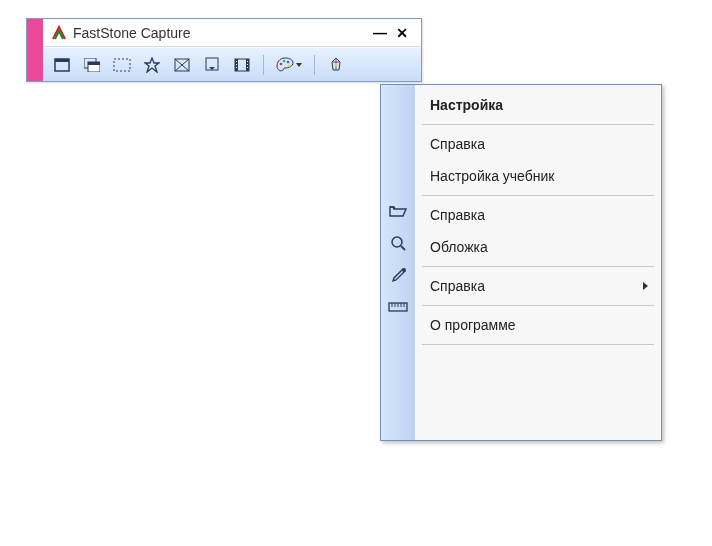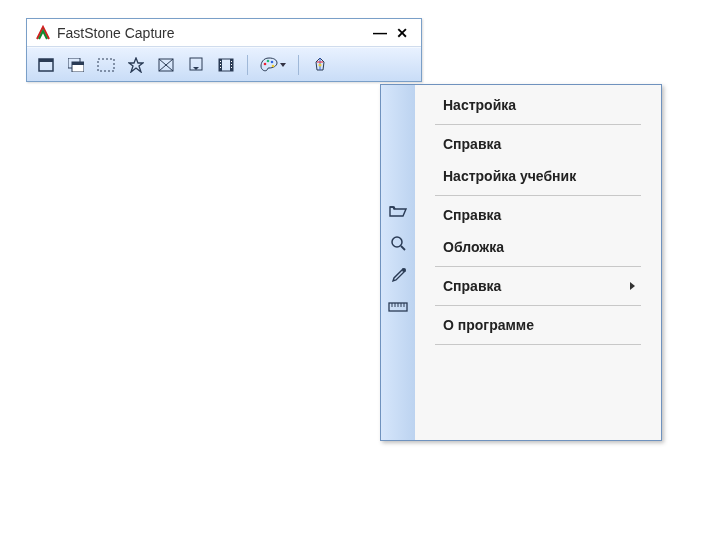--- a/index.html
+++ b/index.html
@@ -14,20 +14,21 @@
     position: relative;
   }
   .window {
     position: absolute;
     top: 18px;
     left: 26px;
     width: 396px;
     border: 1px solid #7a9fc8;
     background: #ec4899;
     box-shadow: 1px 1px 2px rgba(0,0,0,.15);
+    padding-left: 16px;
   }
   .titlebar {
     display: flex;
     align-items: center;
     padding: 4px 8px;
     background: #fff;
     border-bottom: 1px solid #d0dced;
     height: 28px;
   }
   .titlebar .app-icon { width: 16px; height:16px; margin-right:6px; }
@@ -67,30 +68,29 @@
   .menu-inner { display:flex; }
   .icon-col {
     width:34px;
     background: linear-gradient(to right,#d6e6fb,#bcd3f0);
     display:flex; flex-direction:column;
   }
   .icon-slot {
     height:32px;
     display:flex; align-items:center; justify-content:center;
   }
-  .items-col { flex:1; padding:4px 16px;text-align:center; }
+  .items-col { flex:1; padding:4px 3px;text-align:center; }
   .menu-item {
     height:32px;
     display:flex; align-items:center;
     padding: 0 12px;
     cursor:pointer;
     font-size:14px;
     color:#222;
     position:relative;
-    font-weight:bold;
   }
   .menu-item.bold { font-weight:bold; }
   .menu-sep {
     height:1px; background:#c8c8c8; margin:3px 4px;
   }
   .submenu-arrow {
     position:absolute; right:10px; top:50%; transform:translateY(-50%);
     width:0;height:0;border-top:4px solid transparent;border-bottom:4px solid transparent;border-left:5px solid #333;
   }
 </style>

